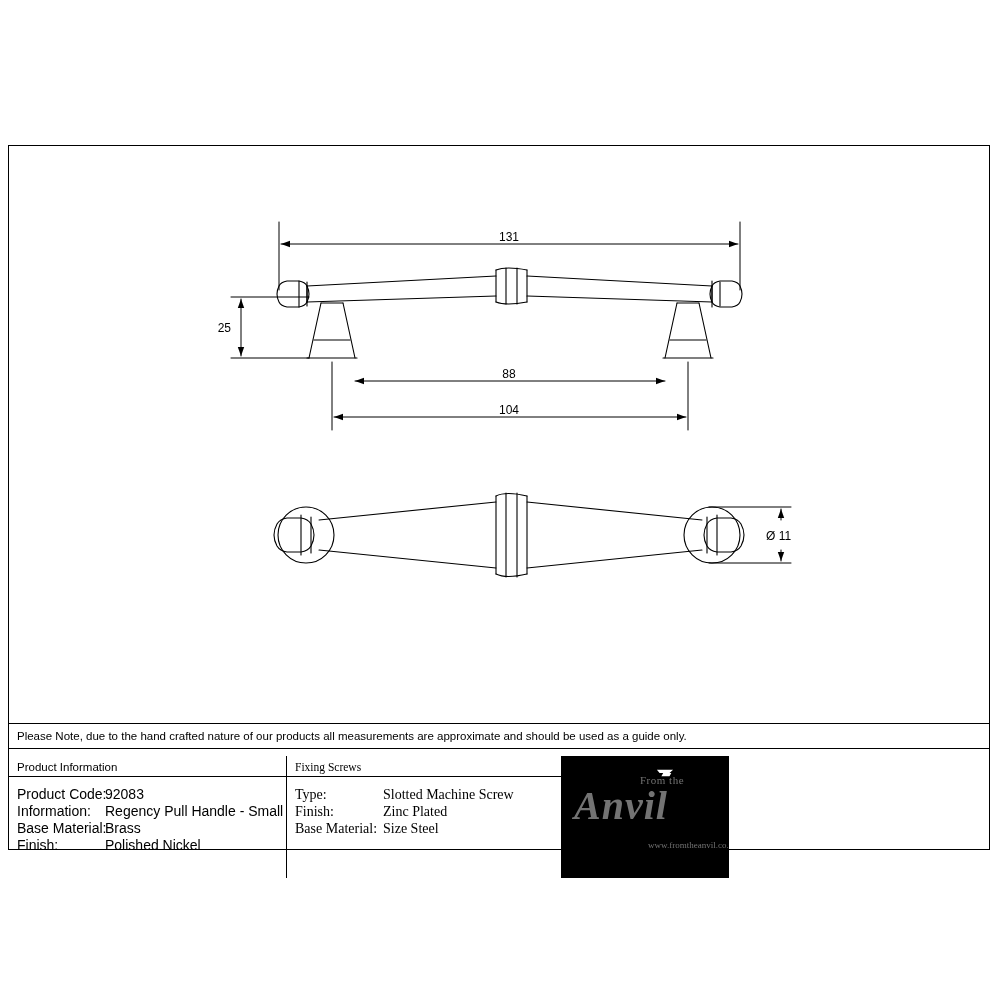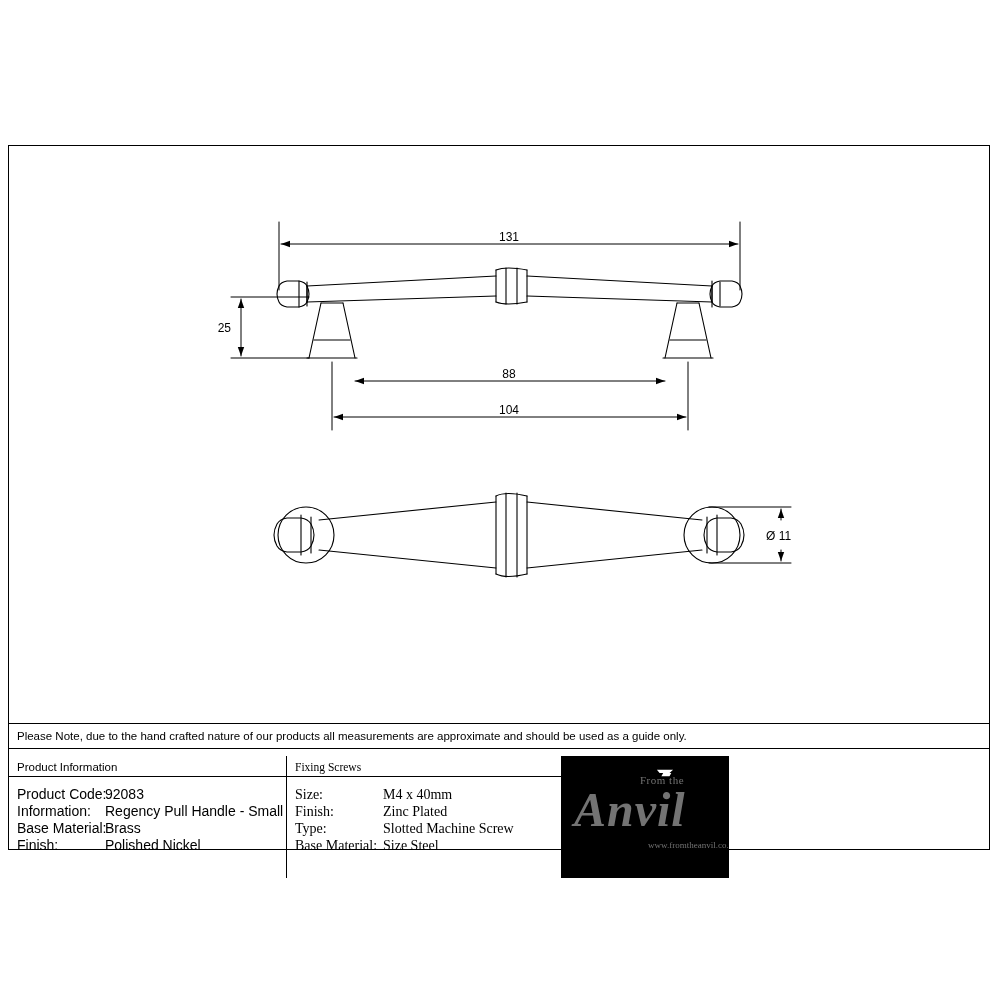--- a/index.html
+++ b/index.html
@@ -119,21 +119,21 @@
     left: 78px;
     top: 18px;
     font-size: 11px;
     font-family: "Liberation Serif", serif;
     letter-spacing: 0.5px;
   }
   .logo-main {
     position: absolute;
     left: 12px;
     top: 26px;
-    font-size: 48px;
+    font-size: 40px;
     font-family: "Liberation Serif", serif;
     font-style: italic;
     font-weight: bold;
     letter-spacing: 1px;
   }
   .logo-url {
     position: absolute;
     left: 86px;
     top: 84px;
     font-size: 9px;
@@ -282,27 +282,24 @@
         </div>
       </div>
     </div>
 
 
     <div class="col col-c">
       <div class="col-head">Fixing Screws</div>
       <div class="col-rule"></div>
       <div class="rows">
         <div class="row">
-          <span class="lab">Size:</span><span class="val">M4 x 40mm</span>
+          <span class="lab">Type:</span><span class="val">Slotted Machine Screw</span>
         </div>
         <div class="row">
           <span class="lab">Finish:</span><span class="val">Zinc Plated</span>
-        </div>
-        <div class="row">
-          <span class="lab">Type:</span><span class="val">Slotted Machine Screw</span>
         </div>
         <div class="row">
           <span class="lab">Base Material:</span><span class="val">Size Steel</span>
         </div>
       </div>
     </div>
 
     <div class="col col-d">
       <div id="logo-box">
         <svg class="logo-anvil" viewBox="0 0 40 22">

